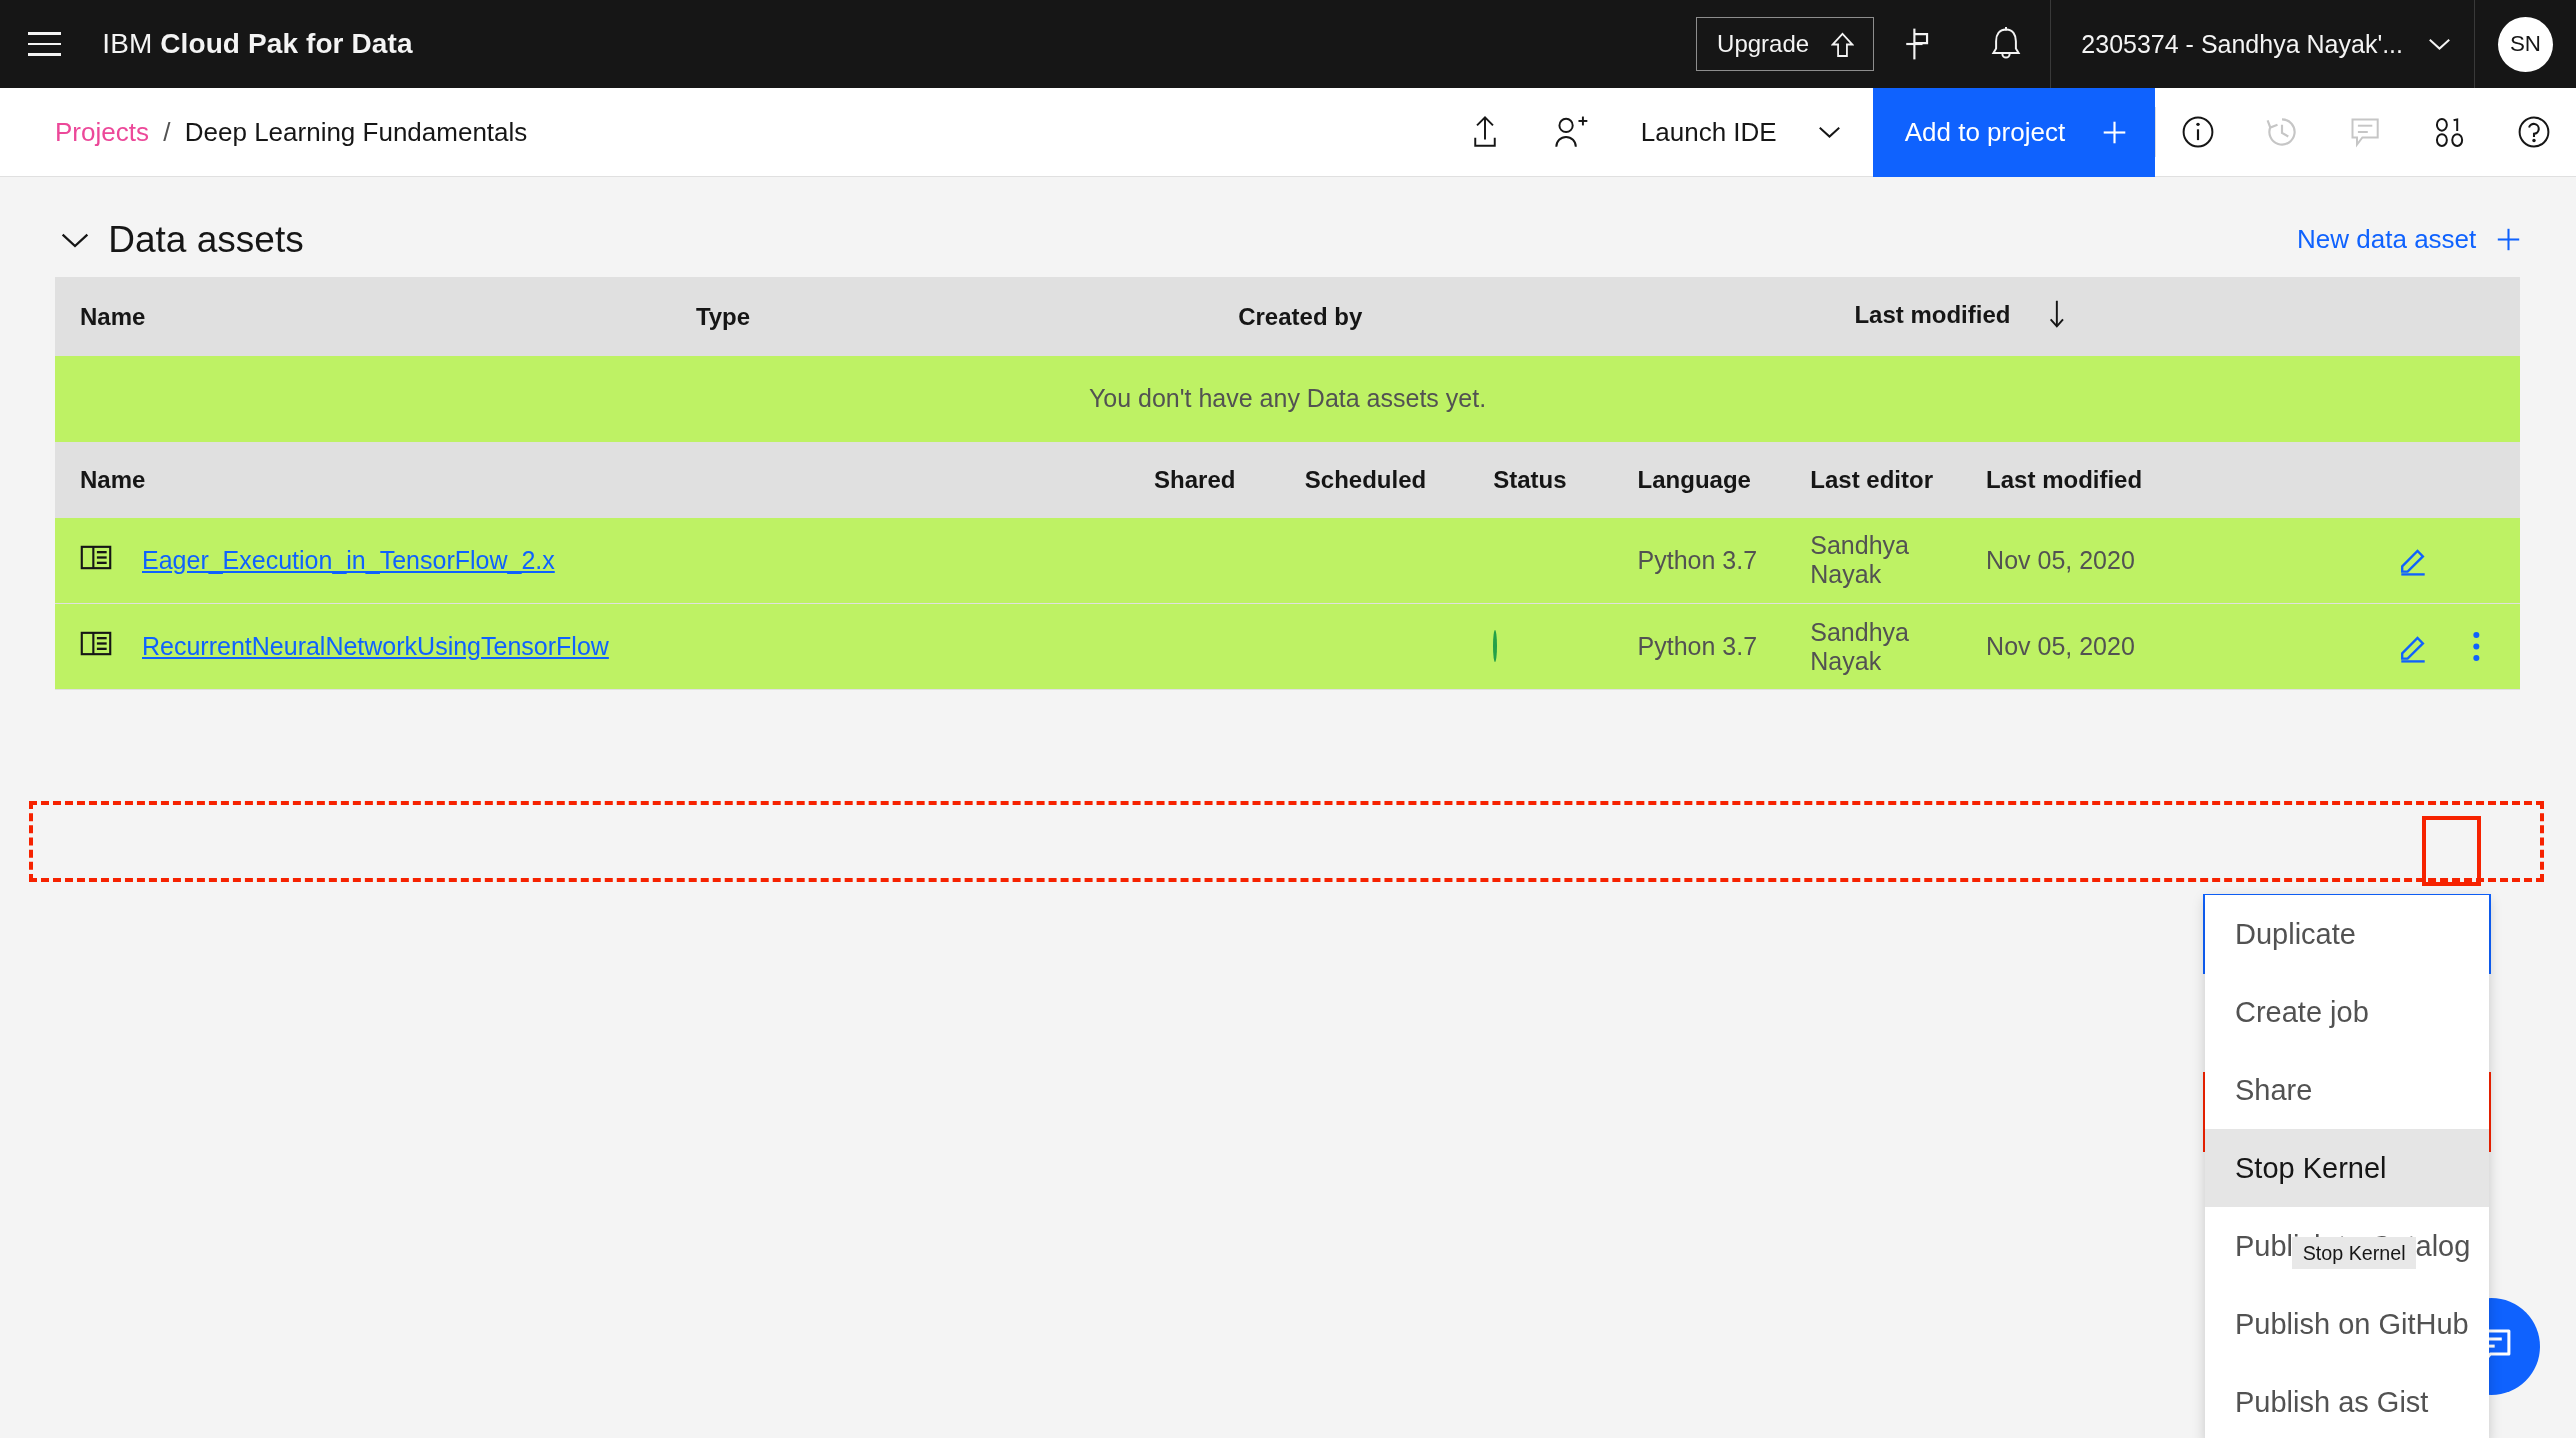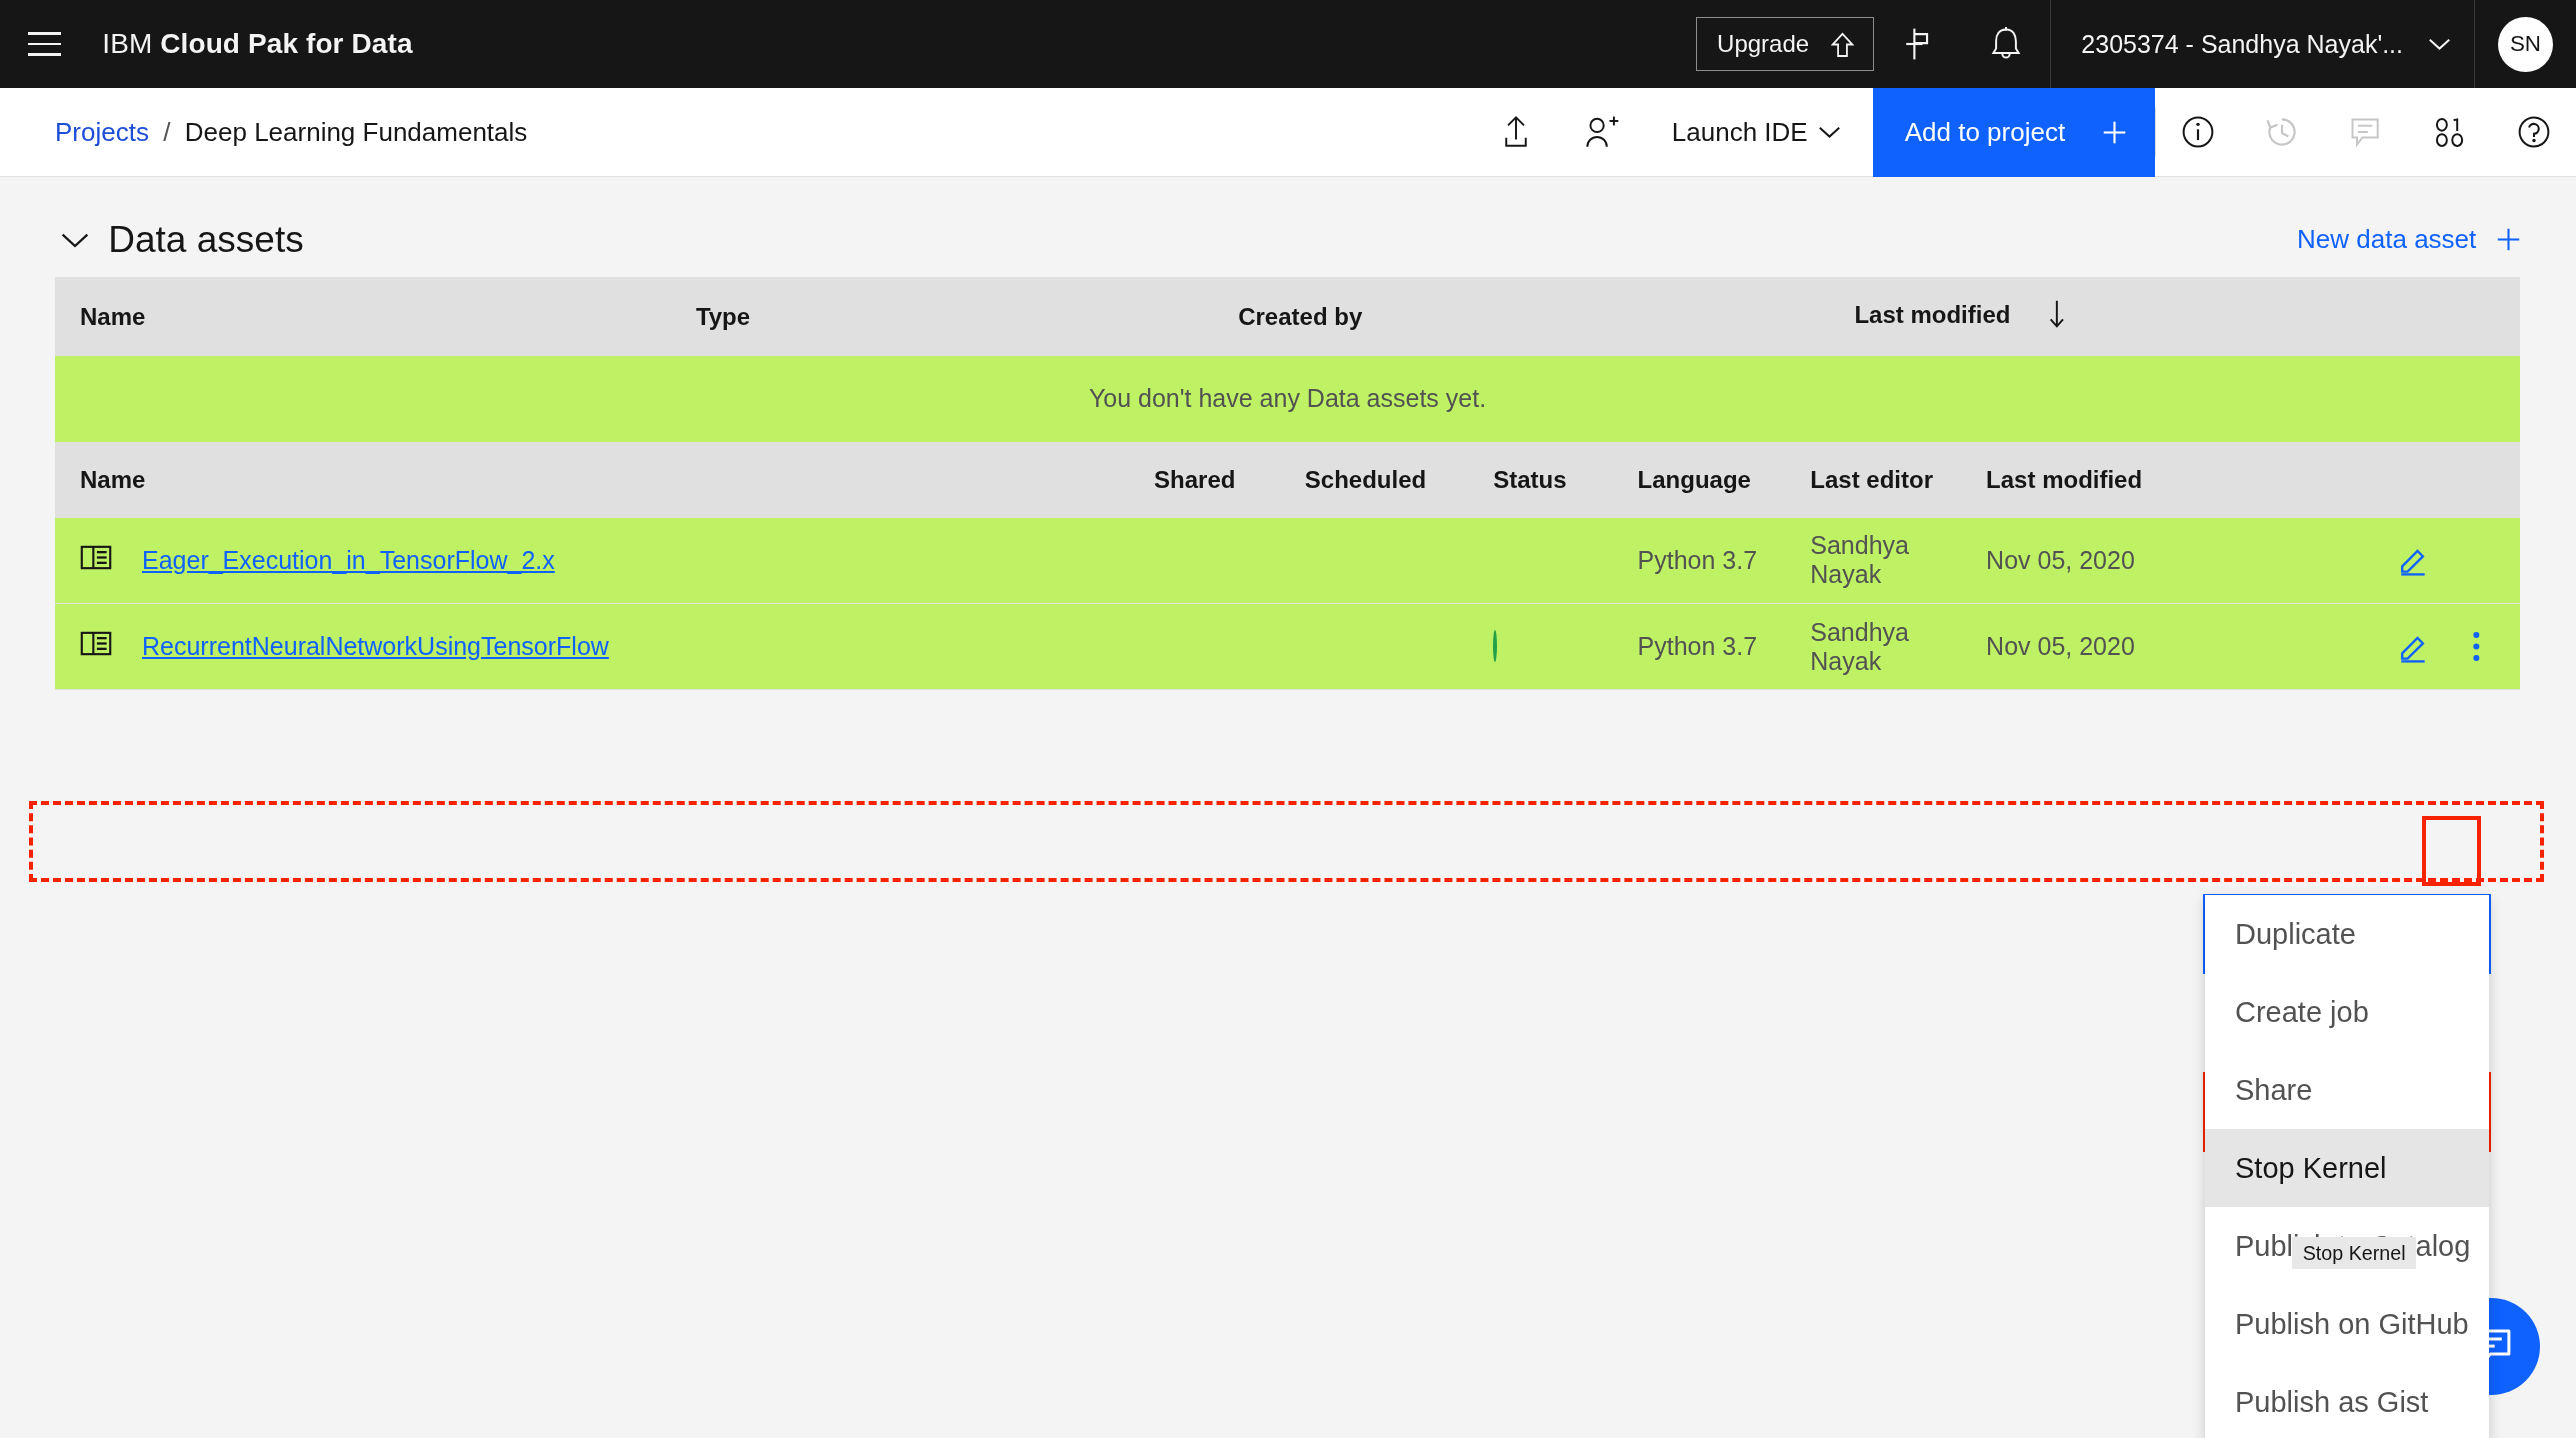--- a/index.html
+++ b/index.html
@@ -49,29 +49,29 @@
     font-size: 22.4px; font-weight: 400;
   }
 
   
   .actionbar {
     position: absolute; top: 88px; left: 0; width: 2576px; height: 89px;
     background: #ffffff; display: flex; align-items: center;
     border-bottom: 0.9px solid #e0e0e0;
   }
   .crumbs { display: flex; align-items: center; gap: 14.3px; margin-left: 55px; font-size: 26px; }
-  .crumb-link { color: #1d4ed8; cursor: pointer; }
+  .crumb-link { color: #ec4899; cursor: pointer; }
   .crumb-sep { color: #525252; }
   .crumb-cur { color: #161616; }
   .ab-right { margin-left: auto; display: flex; align-items: stretch; height: 89px; }
   .ab-icon {
     width: 86px; display: flex; align-items: center; justify-content: center; cursor: pointer;
   }
   .launch-ide {
-    display: flex; align-items: center; gap: 10px; padding: 0 32px 0 27px;
+    display: flex; align-items: center; gap: 41px; padding: 0 32px 0 27px;
     font-size: 26px; color: #161616; cursor: pointer;
   }
   .add-proj {
     background: #0f62fe; color: #fff; display: flex; align-items: center; gap: 36px;
     padding: 0 27px 0 32px; font-size: 26px; cursor: pointer; height: 89px;
   }
   .ab-sep { width: 0.9px; background: #e0e0e0; margin: 19.7px 0; }
   .ab-tools { display: flex; align-items: center; }
   .ab-tool { width: 84px; height: 89px; display: flex; align-items: center; justify-content: center; cursor: pointer; }
 

